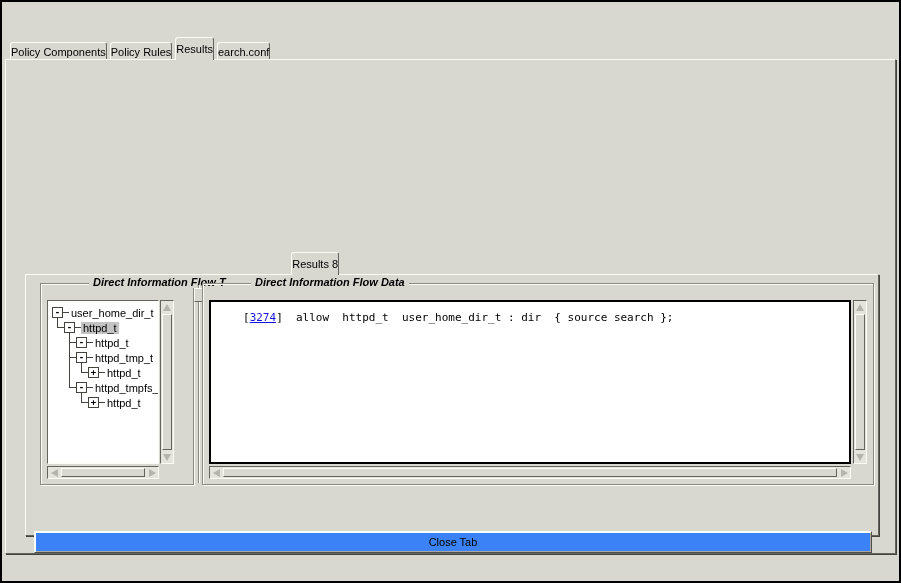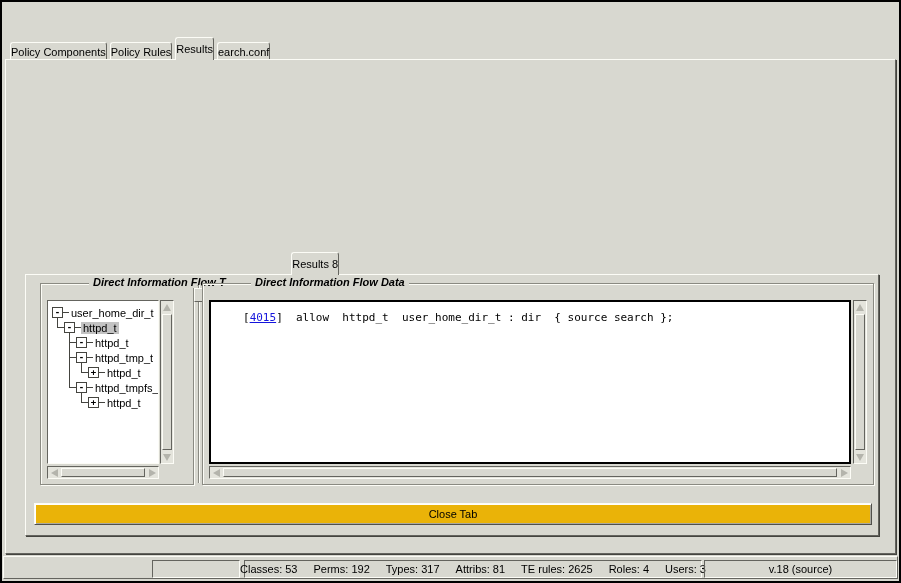--- a/index.html
+++ b/index.html
@@ -15,22 +15,22 @@
   
   .tabbar{display:flex;align-items:flex-end;}
   .tab{height:17px;background:#d8d8d0;border:1px solid #64645e;border-bottom:none;border-top-color:#fcfcf6;border-left-color:#fcfcf6;
     border-radius:3px 3px 0 0;padding:0 0;margin-right:3px;display:flex;align-items:center;position:relative;z-index:1;}
   .tab.active{height:22px;z-index:3;font-size:11px;}
   .nb-body{background:#d8d8d0;border:1px solid;border-color:#fcfcf6 #64645e #64645e #fcfcf6;box-shadow:1px 1px 0 #44443f;z-index:2;}
   
   .grp{border:1px solid #8a8a82;box-shadow:inset 1px 1px 0 #fcfcf6,1px 1px 0 #fcfcf6;}
   .lgd{position:absolute;top:-8px;left:8px;background:#d8d8d0;padding:0 4px;font-weight:bold;font-style:italic;white-space:nowrap;margin-left:40px;}
   
-  .btn{background:#eab308;border:1px solid;border-color:#fcfcf6 #50504b #50504b #fcfcf6;box-shadow:inset 1px 1px 0 #ffffff,inset -1px -1px 0 #a9a9a1;
-    display:flex;align-items:center;justify-content:center;cursor:default;}
+  .btn{background:#3b82f6;border:1px solid;border-color:#fcfcf6 #50504b #50504b #fcfcf6;box-shadow:inset 1px 1px 0 #ffffff,inset -1px -1px 0 #a9a9a1;
+    display:flex;align-items:center;justify-content:center;cursor:default;margin-top:28px;}
   .listbox{background:#fff;border:1px solid;border-color:#64645e #fcfcf6 #fcfcf6 #64645e;overflow:hidden;}
   .li{padding:1px 3px;white-space:nowrap;}
   .li.sel{background:#c3c3c3;}
   .cb{width:11px;height:11px;flex:none;background:#d8d8d0;border:1px solid;border-color:#fcfcf6 #64645e #64645e #fcfcf6;}
   .cb.on{border-color:#64645e #fcfcf6 #fcfcf6 #64645e;background:#b03060;}
   .cbrow{display:flex;align-items:flex-start;gap:6px;}
   .combo{background:#fff;border:1px solid;border-color:#64645e #fcfcf6 #fcfcf6 #64645e;display:flex;align-items:center;}
   .combo .val{flex:1;padding-left:4px;white-space:nowrap;overflow:hidden;}
   .combo .arrowbtn{width:17px;align-self:stretch;border-left:1px solid #9a9a92;display:flex;align-items:center;justify-content:center;background:#d8d8d0;}
   .tri-d{width:0;height:0;border-left:4px solid transparent;border-right:4px solid transparent;border-top:6px solid #000;}
@@ -255,21 +255,21 @@
             </div>
         </div>
       </div>
 
       <div class="abs sashline-v" style="left:172px;top:10px;height:198px;"></div>
       <div class="abs knob" style="left:168px;top:13px;width:10px;height:14px;"></div>
 
       <div class="abs grp" style="left:176px;top:8px;width:672px;height:202px;">
         <span class="lgd">Direct Information Flow Data</span>
         <div class="abs textpane" style="left:6px;top:16px;width:642px;height:164px;">
-          <div class="res-rule"><span>[</span><a href="#">4015</a><span>]  allow  httpd_t  user_home_dir_t : dir  { source search };</span></div>
+          <div class="res-rule"><span>[</span><a href="#">3274</a><span>]  allow  httpd_t  user_home_dir_t : dir  { source search };</span></div>
         </div>
         <div class="abs sb sb-v" style="left:650px;top:16px;width:14px;height:164px;">
           <div class="ar">
               <div class="t-up"></div>
             </div>
           <div class="thumb"></div>
           <div class="ar">
               <div class="t-dn"></div>
             </div>
         </div>
@@ -281,29 +281,14 @@
           <div class="ar">
               <div class="t-rt"></div>
             </div>
         </div>
       </div>
 
       <div class="abs btn" style="left:8px;top:228px;width:838px;height:22px;">Close Tab</div>
     </div>
   </div>
 
-  <div class="abs raised statusbar">
-    <div class="spanel" style="left:148px;width:86px;"></div>
-    <div class="spanel" style="left:240px;width:456px;">
-      <span class="stat">Classes: 53</span>
-      <span class="stat">Perms: 192</span>
-      <span class="stat">Types: 317</span>
-      <span class="stat">Attribs: 81</span>
-      <span class="stat">TE rules: 2625</span>
-      <span class="stat">Roles: 4</span>
-      <span class="stat">Users: 3</span>
-    </div>
-    <div class="spanel" style="left:700px;width:191px;">
-      <span>v.18 (source)</span>
-    </div>
-  </div>
 
 </div>
 
 </body></html>

